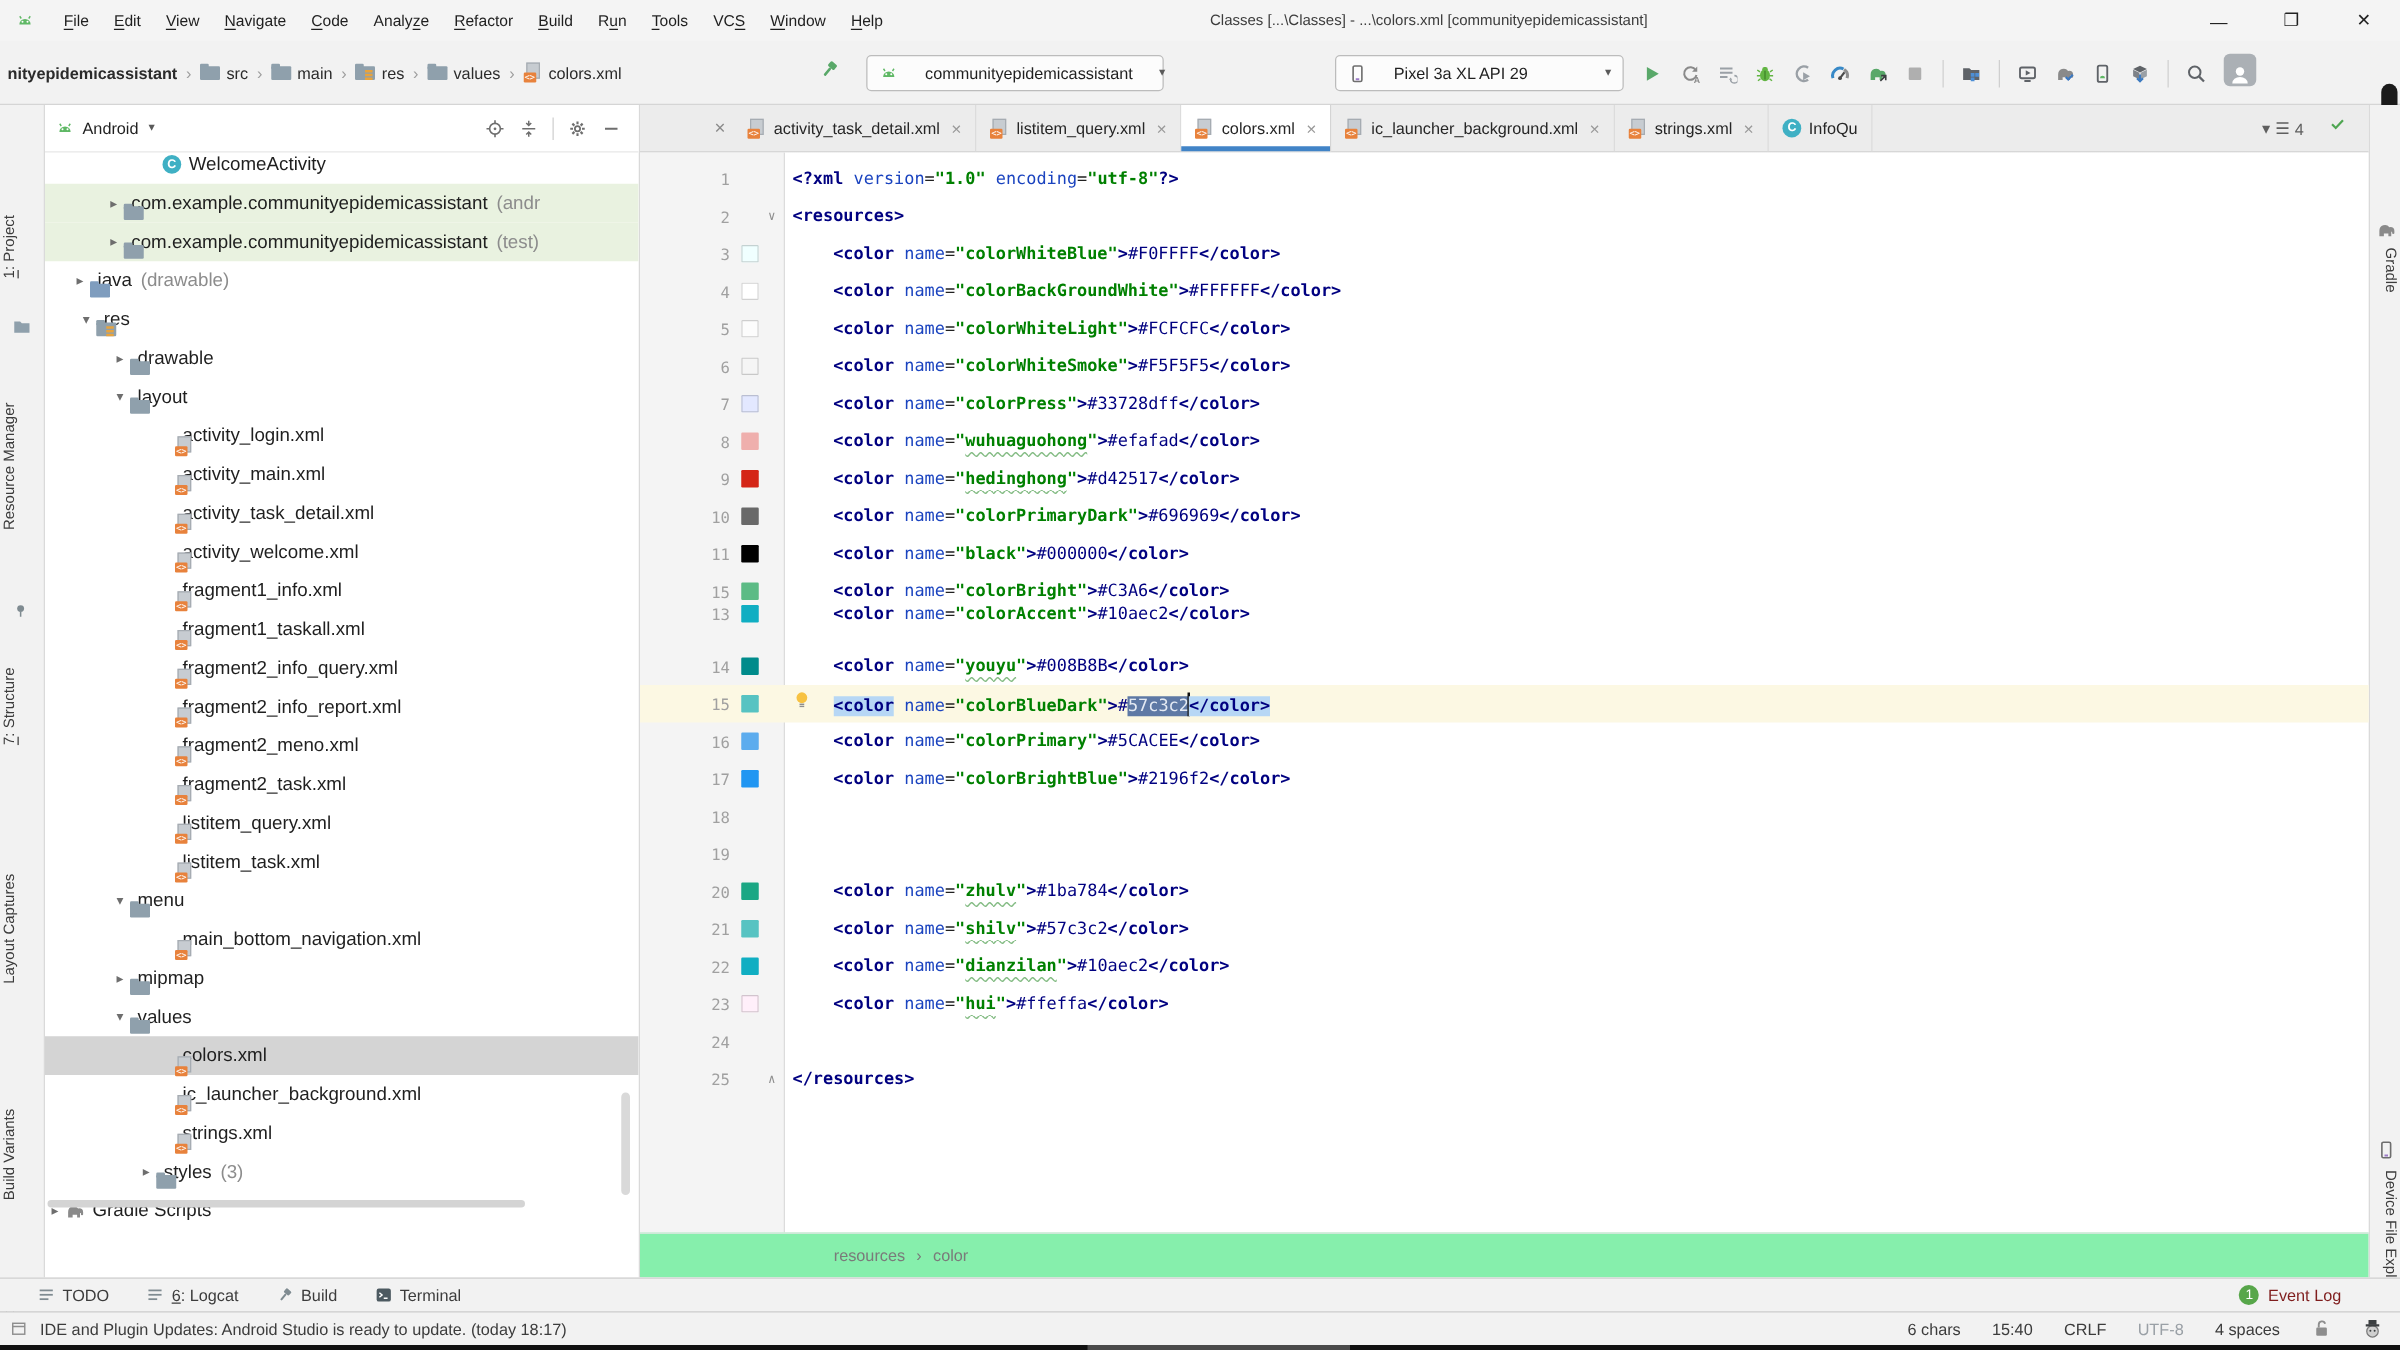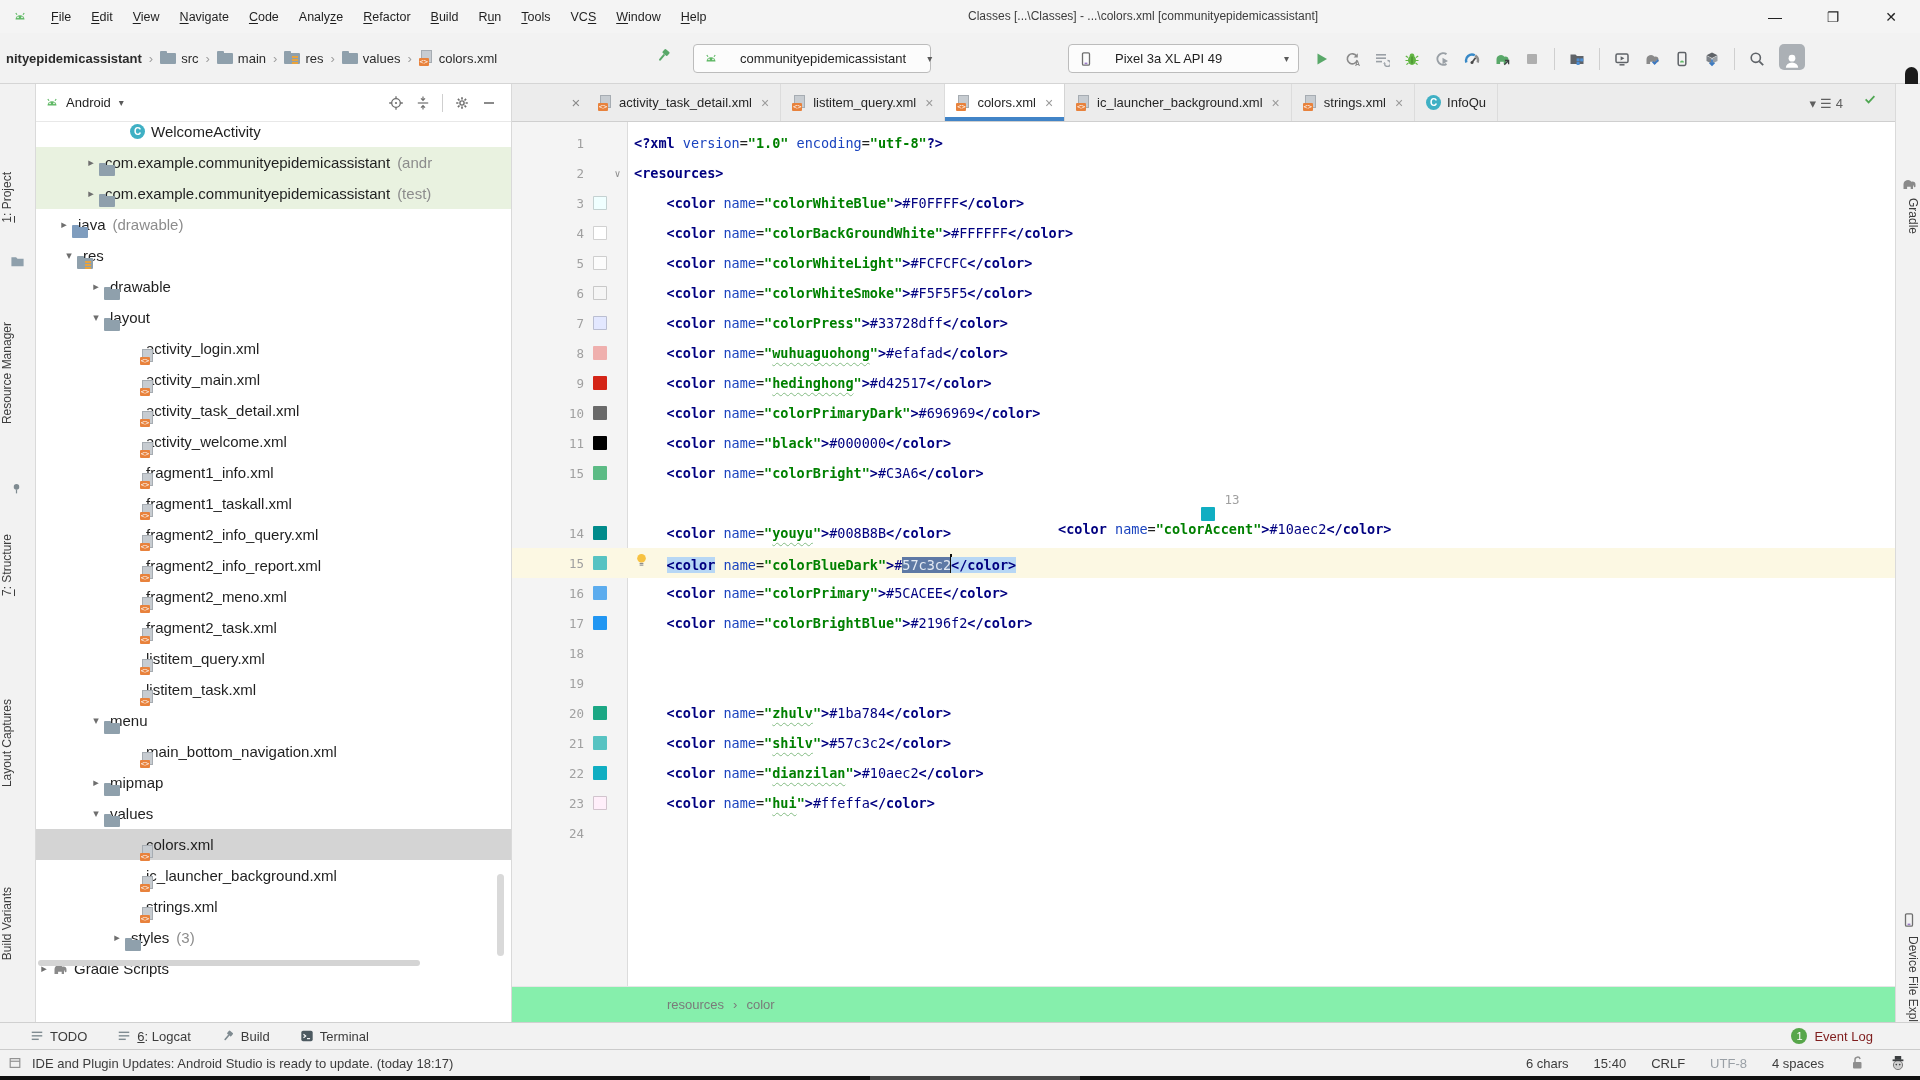--- a/index.html
+++ b/index.html
@@ -218,21 +218,21 @@
     <span>communityepidemicassistant</span>
     <span class="dd-arrow">▾</span>
   </div>
   <div class="cfg-box" id="device-cfg">
     <span class="cfg-ic">
         <svg width="16" height="16" viewBox="0 0 16 16">
           <rect x="4.5" y="1.8" width="7" height="12.4" rx="1.2" stroke="#6E6E6E" stroke-width="1.3" fill="none"></rect>
           <rect x="6.6" y="11.6" width="2.8" height="1.6" fill="#9C7BC8"></rect>
         </svg>
       </span>
-    <span>Pixel 3a XL API 49</span>
+    <span>Pixel 3a XL API 29</span>
     <span class="dd-arrow">▾</span>
   </div>
   <div id="tb-icons">
       <span>
         <svg width="16" height="16" viewBox="0 0 16 16">
           <path d="M3.5 2.5 13 8 3.5 13.5z" fill="#59A869"></path>
         </svg>
       </span>
       <span>
         <svg width="16" height="16" viewBox="0 0 16 16">
@@ -688,21 +688,21 @@
           <span class="lsw" style="background: rgb(0, 0, 0);"></span>
           <span class="lfold"></span>
           <span class="ltext"><span class="tx">    </span><span class="tg">&lt;color</span><span class="tx"> </span><span class="at">name</span><span class="eq">=</span><span class="vl">"</span><span class="vl">black</span><span class="vl">"</span><span class="tg">&gt;</span><span class="hex">#000000</span><span class="tg">&lt;/color&gt;</span></span>
         </div>
         <div class="ln" style="top: 336px;">
           <span class="lnum">15</span>
           <span class="lsw" style="background: rgb(92, 187, 133);"></span>
           <span class="lfold"></span>
           <span class="ltext"><span class="tx">    </span><span class="tg">&lt;color</span><span class="tx"> </span><span class="at">name</span><span class="eq">=</span><span class="vl">"</span><span class="vl">colorBright</span><span class="vl">"</span><span class="tg">&gt;</span><span class="hex">#C3A6</span><span class="tg">&lt;/color&gt;</span></span>
         </div>
-        <div class="ln" style="top: 370px; flex-direction: column;">
+        <div class="ln" style="top: 354px;">
           <span class="lnum">13</span>
           <span class="lsw" style="background: rgb(16, 174, 194);"></span>
           <span class="lfold"></span>
           <span class="ltext"><span class="tx">    </span><span class="tg">&lt;color</span><span class="tx"> </span><span class="at">name</span><span class="eq">=</span><span class="vl">"</span><span class="vl">colorAccent</span><span class="vl">"</span><span class="tg">&gt;</span><span class="hex">#10aec2</span><span class="tg">&lt;/color&gt;</span></span>
         </div>
         <div class="ln" style="top: 396px;">
           <span class="lnum">14</span>
           <span class="lsw" style="background: rgb(0, 139, 139);"></span>
           <span class="lfold"></span>
           <span class="ltext"><span class="tx">    </span><span class="tg">&lt;color</span><span class="tx"> </span><span class="at">name</span><span class="eq">=</span><span class="vl">"</span><span class="vl wv">youyu</span><span class="vl">"</span><span class="tg">&gt;</span><span class="hex">#008B8B</span><span class="tg">&lt;/color&gt;</span></span>
@@ -766,20 +766,26 @@
           <span class="lnum">23</span>
           <span class="lsw light" style="background: rgb(255, 239, 250);"></span>
           <span class="lfold"></span>
           <span class="ltext"><span class="tx">    </span><span class="tg">&lt;color</span><span class="tx"> </span><span class="at">name</span><span class="eq">=</span><span class="vl">"</span><span class="vl wv">hui</span><span class="vl">"</span><span class="tg">&gt;</span><span class="hex">#ffeffa</span><span class="tg">&lt;/color&gt;</span></span>
         </div>
         <div class="ln" style="top: 696px;">
           <span class="lnum">24</span>
           <span class="lsw none"></span>
           <span class="lfold"></span>
           <span class="ltext"></span>
+        </div>
+        <div class="ln" style="top: 726px;">
+          <span class="lnum">25</span>
+          <span class="lsw none"></span>
+          <span class="lfold">∧</span>
+          <span class="ltext"><span class="tg">&lt;/resources&gt;</span></span>
         </div>
       </div>
     <span id="insp-check">
         <svg width="14" height="14" viewBox="0 0 16 16">
           <path d="M3 8.5l3.4 3.4L13 4.8" stroke="#4FA652" stroke-width="2" fill="none"></path>
         </svg>
       </span>
     <div id="crumbbar">
         <span>resources</span>
         <span>›</span>

